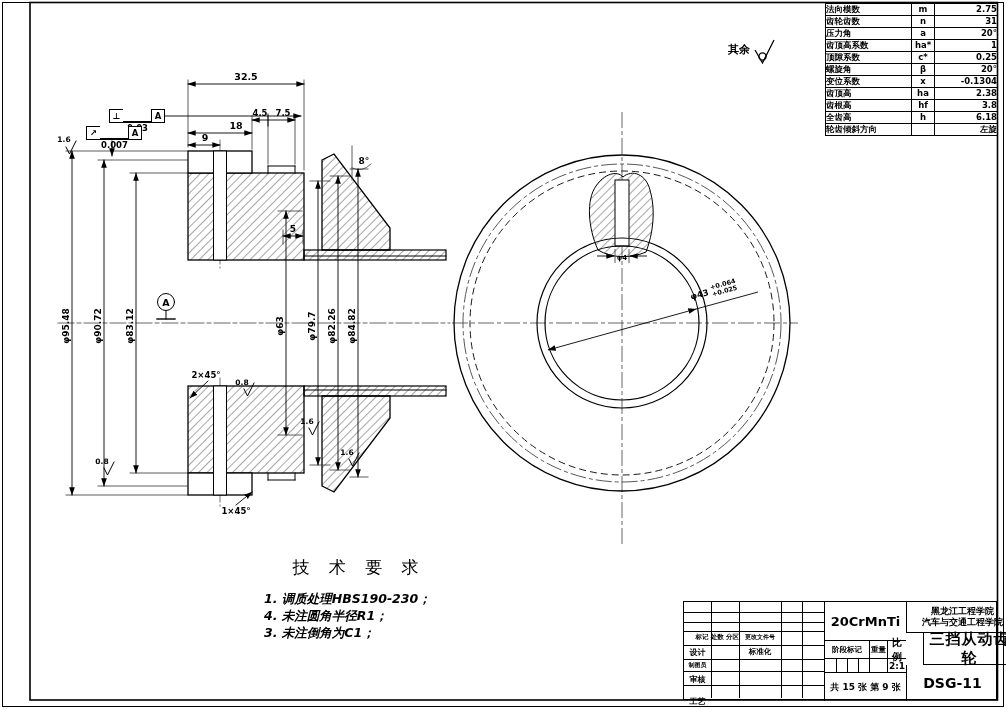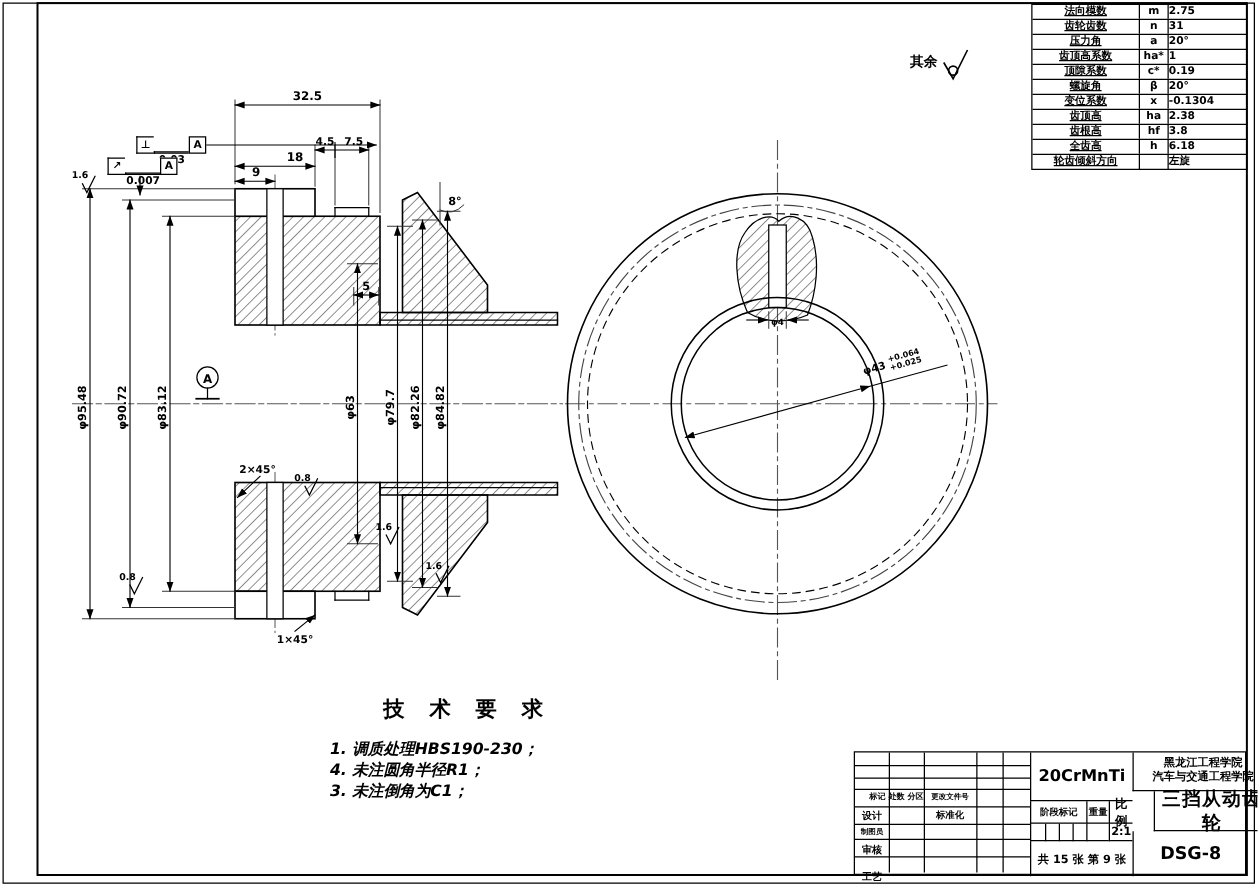--- a/index.html
+++ b/index.html
@@ -4,25 +4,25 @@
 <style>
   html,body{margin:0;padding:0;background:#fff;}
   body{width:1006px;height:709px;position:relative;overflow:hidden;
        font-family:"DejaVu Sans","Liberation Sans",sans-serif;color:#000;}
   .abs{position:absolute;}
   svg text{font-family:"DejaVu Sans","Liberation Sans",sans-serif;font-weight:bold;fill:#000;}
   
   #gear-table{left:825px;top:3px;width:173px;height:133px;border:1.6px solid #000;box-sizing:border-box;}
   .gt-row{display:flex;height:12px;line-height:11px;border-bottom:1px solid #000;box-sizing:border-box;}
   .gt-row:last-child{border-bottom:none;}
-  .gt-name{width:86px;border-right:1px solid #000;text-align:center;font-size:8.5px;font-weight:bold;box-sizing:border-box;overflow:hidden;text-decoration:underline;}
+  .gt-name{width:86px;border-right:1px solid #000;font-size:8.5px;font-weight:bold;box-sizing:border-box;overflow:hidden;}
   .gt-sym{width:23px;border-right:1px solid #000;text-align:center;font-size:8.5px;font-weight:bold;box-sizing:border-box;}
-  .gt-val{flex:1;text-align:left;font-size:8.5px;font-weight:bold;}
-  
-  #tech-title{left:284px;top:556px;width:180px;text-align:center;font-size:17px;font-weight:bold;letter-spacing:7px;}
+  .gt-val{flex:1;text-align:right;font-size:8.5px;font-weight:bold;}
+  
+  #tech-title{left:269px;top:556px;width:180px;text-align:center;font-size:17px;font-weight:normal;letter-spacing:7px;}
   #tech-items{left:264px;top:590px;width:230px;font-size:12.5px;font-weight:bold;line-height:17px;font-style:italic;}
   
   .gdt{display:flex;height:14px;line-height:13px;font-size:8.5px;font-weight:bold;background:#fff;}
   .gdt span{display:block;border:1px solid #000;box-sizing:border-box;text-align:center;}
   .gdt .c1{width:14px;border-right:none;}
   .gdt .c2{width:28px;border-right:none;margin-top:12px;}
   .gdt .c3{width:14px;}
   
   #surface-note{left:728px;top:42px;font-size:11px;font-weight:bold;}
   
@@ -232,21 +232,21 @@
       <div class="gt-val">20°</div>
     </div>
   <div class="gt-row">
       <div class="gt-name">齿顶高系数</div>
       <div class="gt-sym">ha*</div>
       <div class="gt-val">1</div>
     </div>
   <div class="gt-row">
       <div class="gt-name">顶隙系数</div>
       <div class="gt-sym">c*</div>
-      <div class="gt-val">0.19</div>
+      <div class="gt-val">0.25</div>
     </div>
   <div class="gt-row">
       <div class="gt-name">螺旋角</div>
       <div class="gt-sym">β</div>
       <div class="gt-val">20°</div>
     </div>
   <div class="gt-row">
       <div class="gt-name">变位系数</div>
       <div class="gt-sym">x</div>
       <div class="gt-val">-0.1304</div>
@@ -325,14 +325,14 @@
   </div>
   <div class="cell bl bb ctr" style="left:185px;top:57px;width:18px;height:14px;"></div>
   <div class="cell bl bb ctr" style="left:203px;top:57px;width:19px;height:14px;font-size:9px;">2:1</div>
   <div class="cell bl ctr" style="left:140px;top:71px;width:82px;height:28px;font-size:9px;">共 15 张 第 9 张</div>
 
   <div class="cell bl bb ctr" style="left:222px;top:0;width:112px;height:31px;font-size:9px;line-height:1.25;flex-direction:column;">
     <div>黑龙江工程学院</div>
     <div>汽车与交通工程学院</div>
   </div>
   <div class="cell bl bb ctr" style="left:239px;top:31px;width:92px;height:32px;font-size:15px;letter-spacing:1px;">三挡从动齿轮</div>
-  <div class="cell bl ctr" style="left:222px;top:63px;width:92px;height:36px;font-size:14px;">DSG-8</div>
+  <div class="cell bl ctr" style="left:222px;top:63px;width:92px;height:36px;font-size:14px;">DSG-11</div>
 </div>
 
 </body></html>

